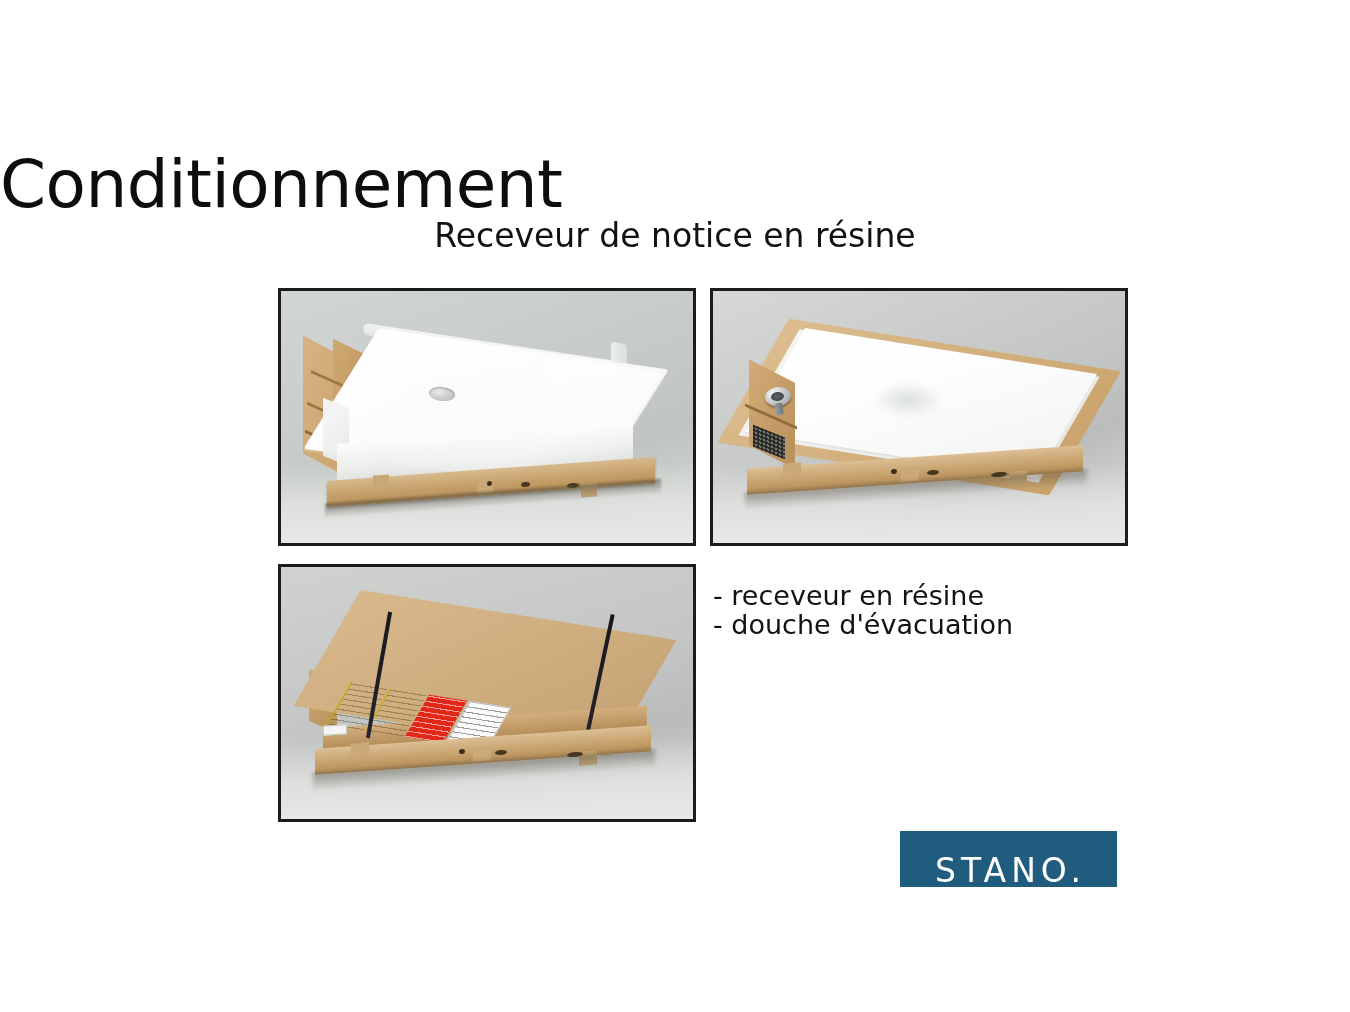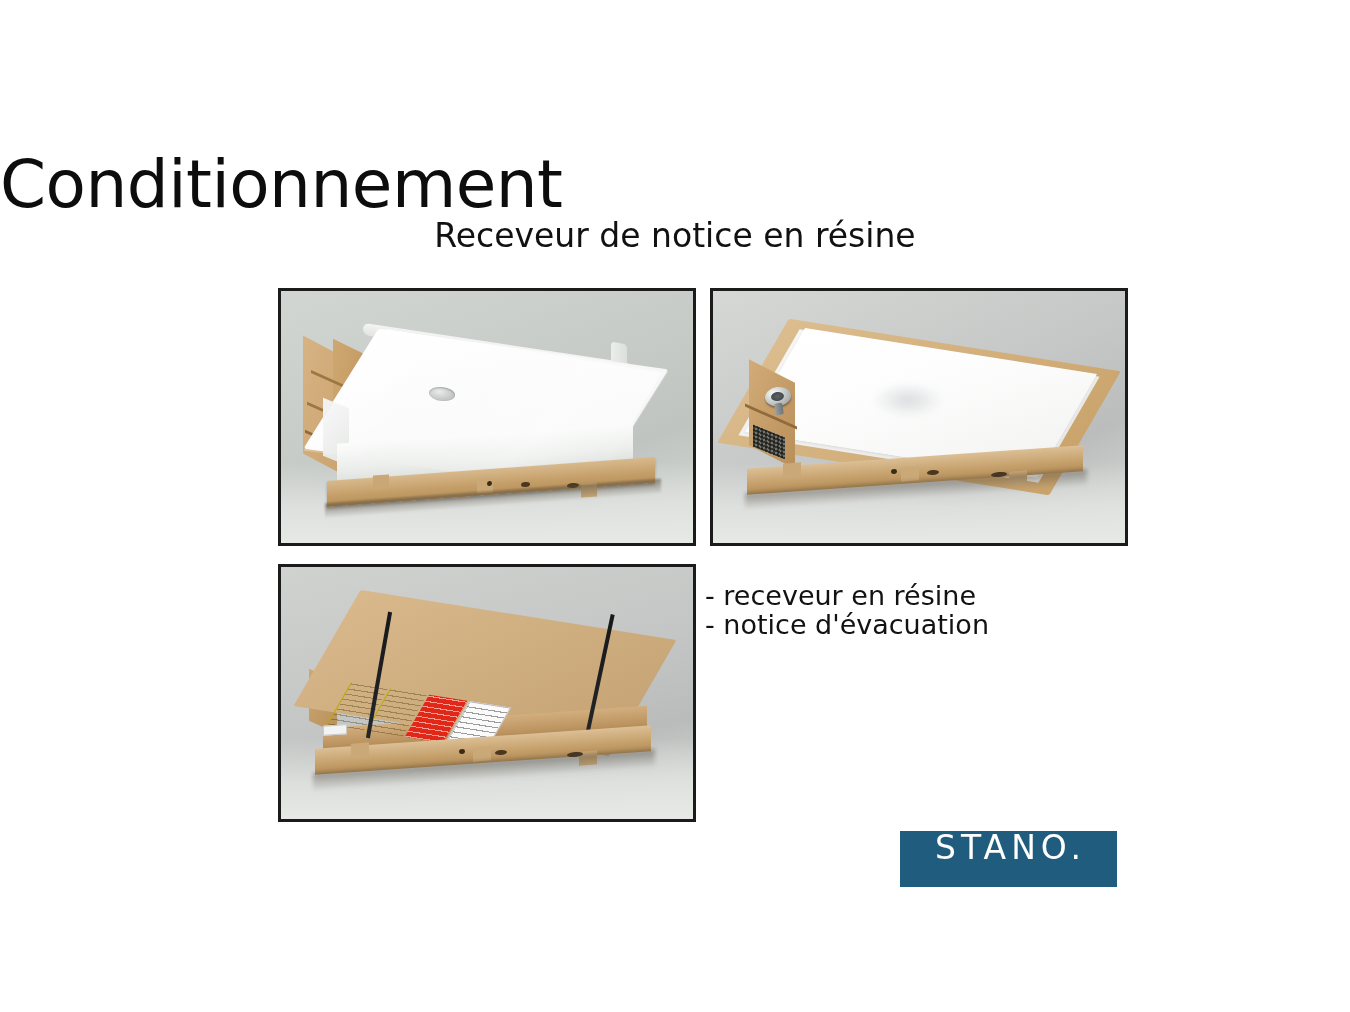--- a/index.html
+++ b/index.html
@@ -334,42 +334,42 @@
     width: 420px;
   }
   .caption-heading {
     font-size: 30px;
     font-weight: 400;
     line-height: 1.2;
     color: #121212;
     white-space: pre;
   }
   .caption-list {
-    margin: 30px 0 0 0;
+    margin: 30px 0 0 8px;
     padding: 0;
     list-style: none;
   }
   .caption-list li {
     font-size: 27px;
     line-height: 1.08;
     color: #121212;
     white-space: pre;
     padding-left: 0;
   }
 
   
   .logo {
     position: absolute;
     left: 900px;
     top: 831px;
     width: 217px;
     height: 56px;
     background: #1f5c7d;
     display: flex;
-    align-items: flex-start;
+    align-items: flex-end;
     justify-content: center;
   }
   .logo-text {
     color: #ffffff;
     font-size: 33px;
     font-weight: 400;
     letter-spacing: 5px;
     line-height: 1;
     padding-left: 4px;
   }
@@ -467,19 +467,19 @@
     <div class="sh p3-nail-a"></div>
     <div class="sh p3-nail-b"></div>
     <div class="sh p3-nail-c"></div>
     <div class="sh p3-shadow"></div>
   </div>
 </figure>
 
 <div class="caption-block">
   <ul class="caption-list">
     <li>- receveur en résine</li>
-    <li>- notice d'évacuation</li>
+    <li>- douche d'évacuation</li>
   </ul>
 </div>
 
 <div class="logo">
   <span class="logo-text">STANO.</span>
 </div>
 
 </body></html>

